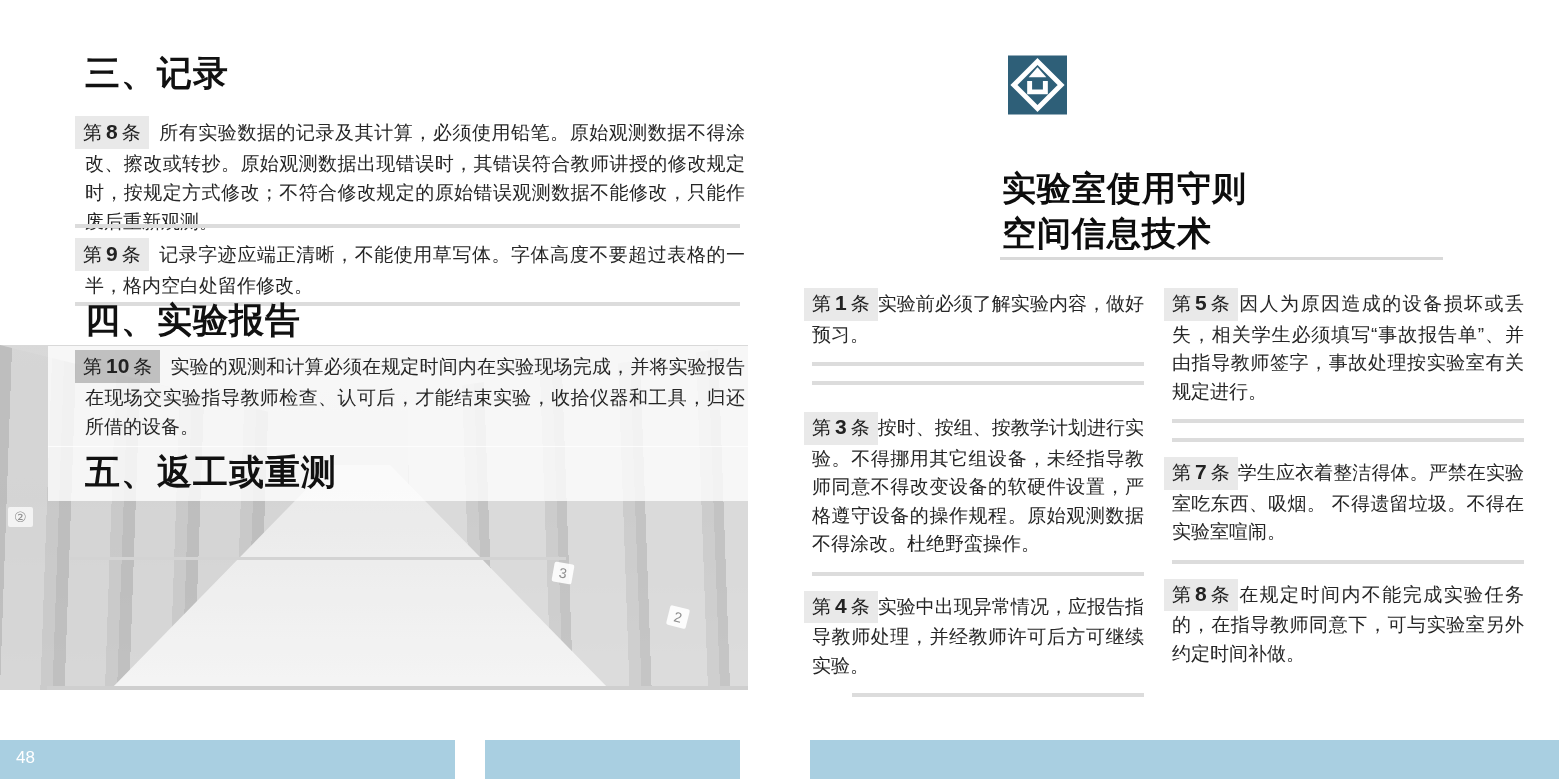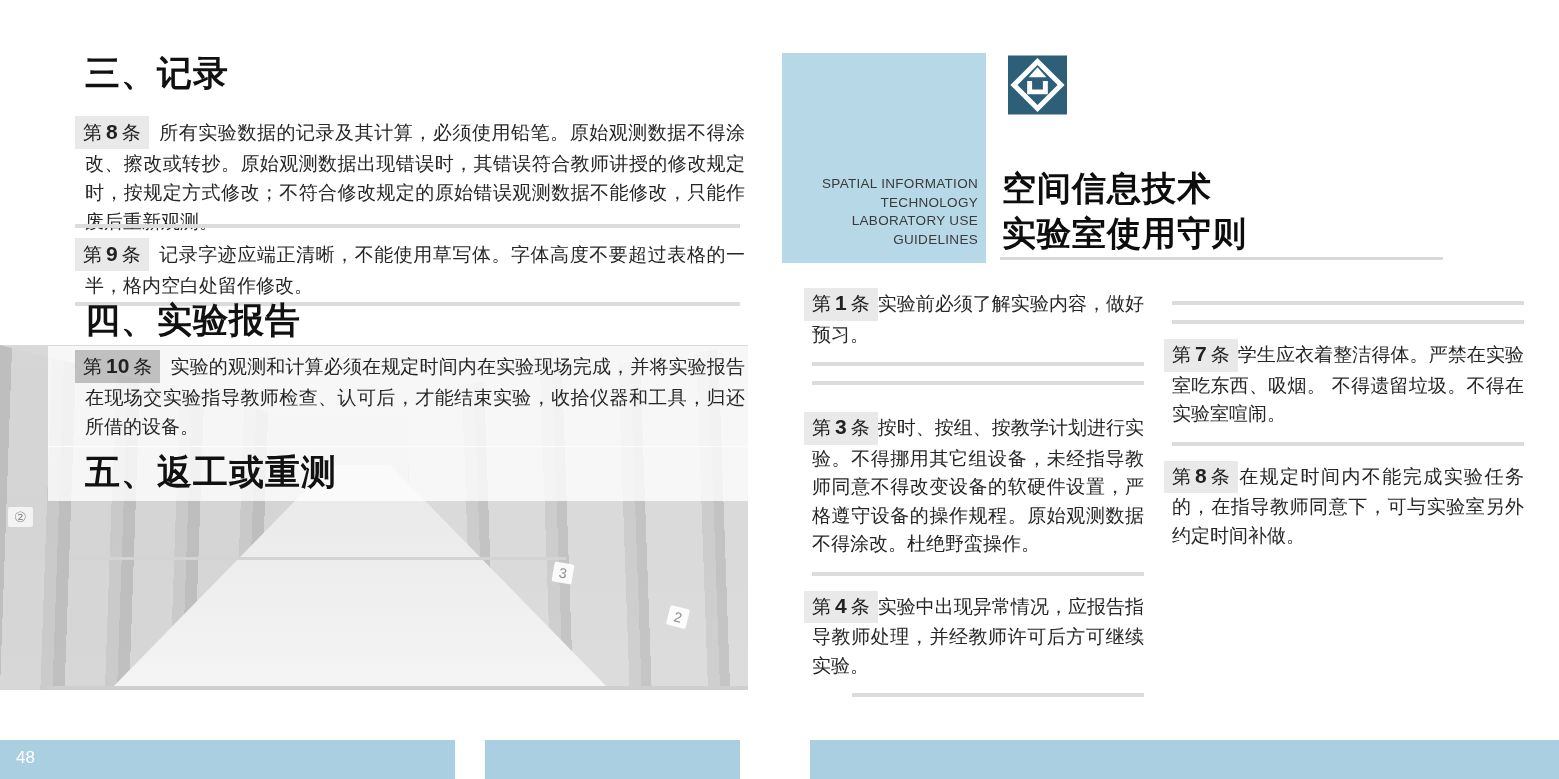--- a/index.html
+++ b/index.html
@@ -105,39 +105,33 @@
 
     <div class="band" style="top:446px; padding:3px 0 5px 0;">
       <div class="sec-heading">五、返工或重测</div>
     </div>
 
     <div style="position:absolute; left:70px; top:557px; width:496px; height:3px; background:#d3d3d3;"></div>
   </div>
 
   <div class="page-right">
 
-    <div class="blue-box">
-      <div class="en-line">SPATIAL INFORMATION</div>
-      <div class="en-line">TECHNOLOGY</div>
-      <div class="en-line">LABORATORY USE</div>
-      <div class="en-line">GUIDELINES</div>
-    </div>
 
     <div class="logo">
       <svg width="59" height="60" viewBox="0 0 60 60" xmlns="http://www.w3.org/2000/svg">
         <rect width="60" height="60" fill="#2e5f78"></rect>
         <path d="M30 6 L54 30 L30 54 L6 30 Z" fill="none" stroke="#ffffff" stroke-width="5"></path>
         <path d="M30 12 l9 10 h-18 z" fill="#ffffff"></path>
         <path d="M22 26 v11 h16 v-11" fill="none" stroke="#ffffff" stroke-width="5"></path>
       </svg>
     </div>
 
     <div class="rp-title">
+      <div>实验室使用守则</div>
       <div>空间信息技术</div>
-      <div>实验室使用守则</div>
     </div>
     <div class="rp-underline"></div>
 
     <div class="col col-1">
       <p class="article">
         <span class="art-label"><span>第</span><span class="num">1</span><span>条</span></span><span>实验前必须了解实验内容，做好预习。</span>
       </p>
       <div class="sep"></div>
 
       <div class="sep gap-lg"></div>
@@ -147,20 +141,23 @@
       </p>
       <div class="sep"></div>
 
       <p class="article">
         <span class="art-label"><span>第</span><span class="num">4</span><span>条</span></span><span>实验中出现异常情况，应报告指导教师处理，并经教师许可后方可继续实验。</span>
       </p>
       <div class="sep last"></div>
     </div>
 
     <div class="col col-2">
+      <p class="article">
+        <span class="art-label"><span>第</span><span class="num">5</span><span>条</span></span><span>因人为原因造成的设备损坏或丢失，相关学生必须填写“事故报告单”、并由指导教师签字，事故处理按实验室有关规定进行。</span>
+      </p>
       <div class="sep"></div>
 
       <div class="sep"></div>
 
       <p class="article">
         <span class="art-label"><span>第</span><span class="num">7</span><span>条</span></span><span>学生应衣着整洁得体。严禁在实验室吃东西、吸烟。 不得遗留垃圾。不得在实验室喧闹。</span>
       </p>
       <div class="sep"></div>
 
       <p class="article">

